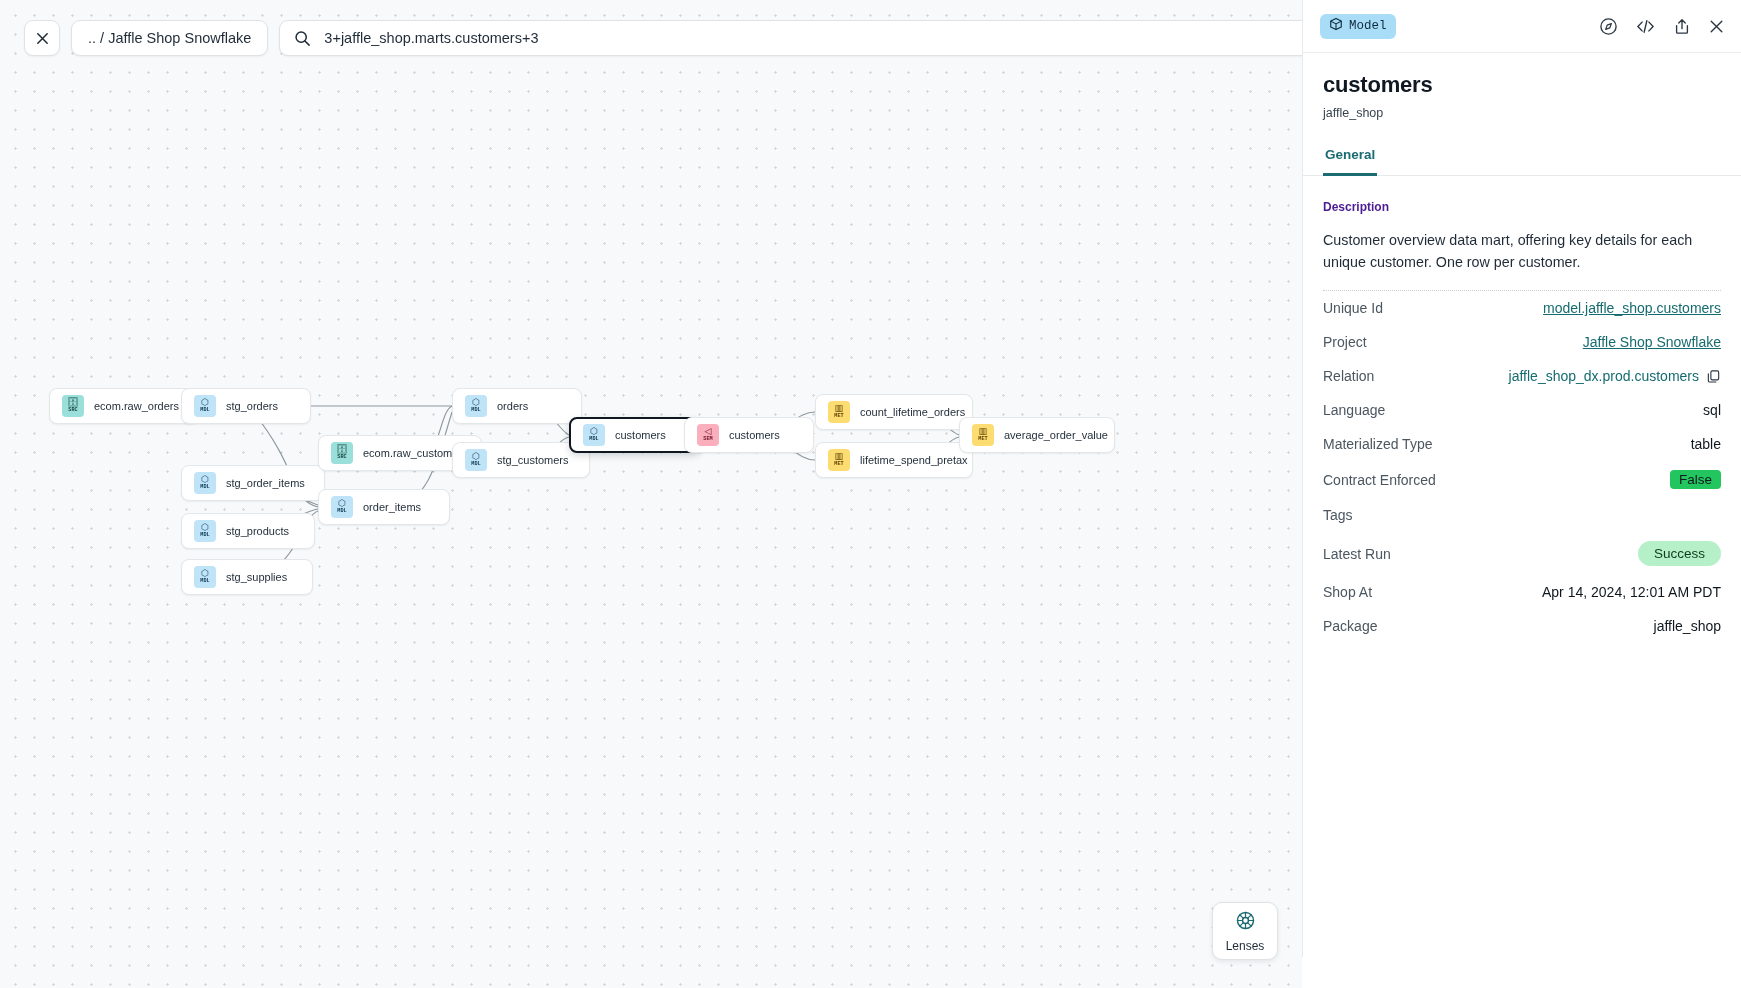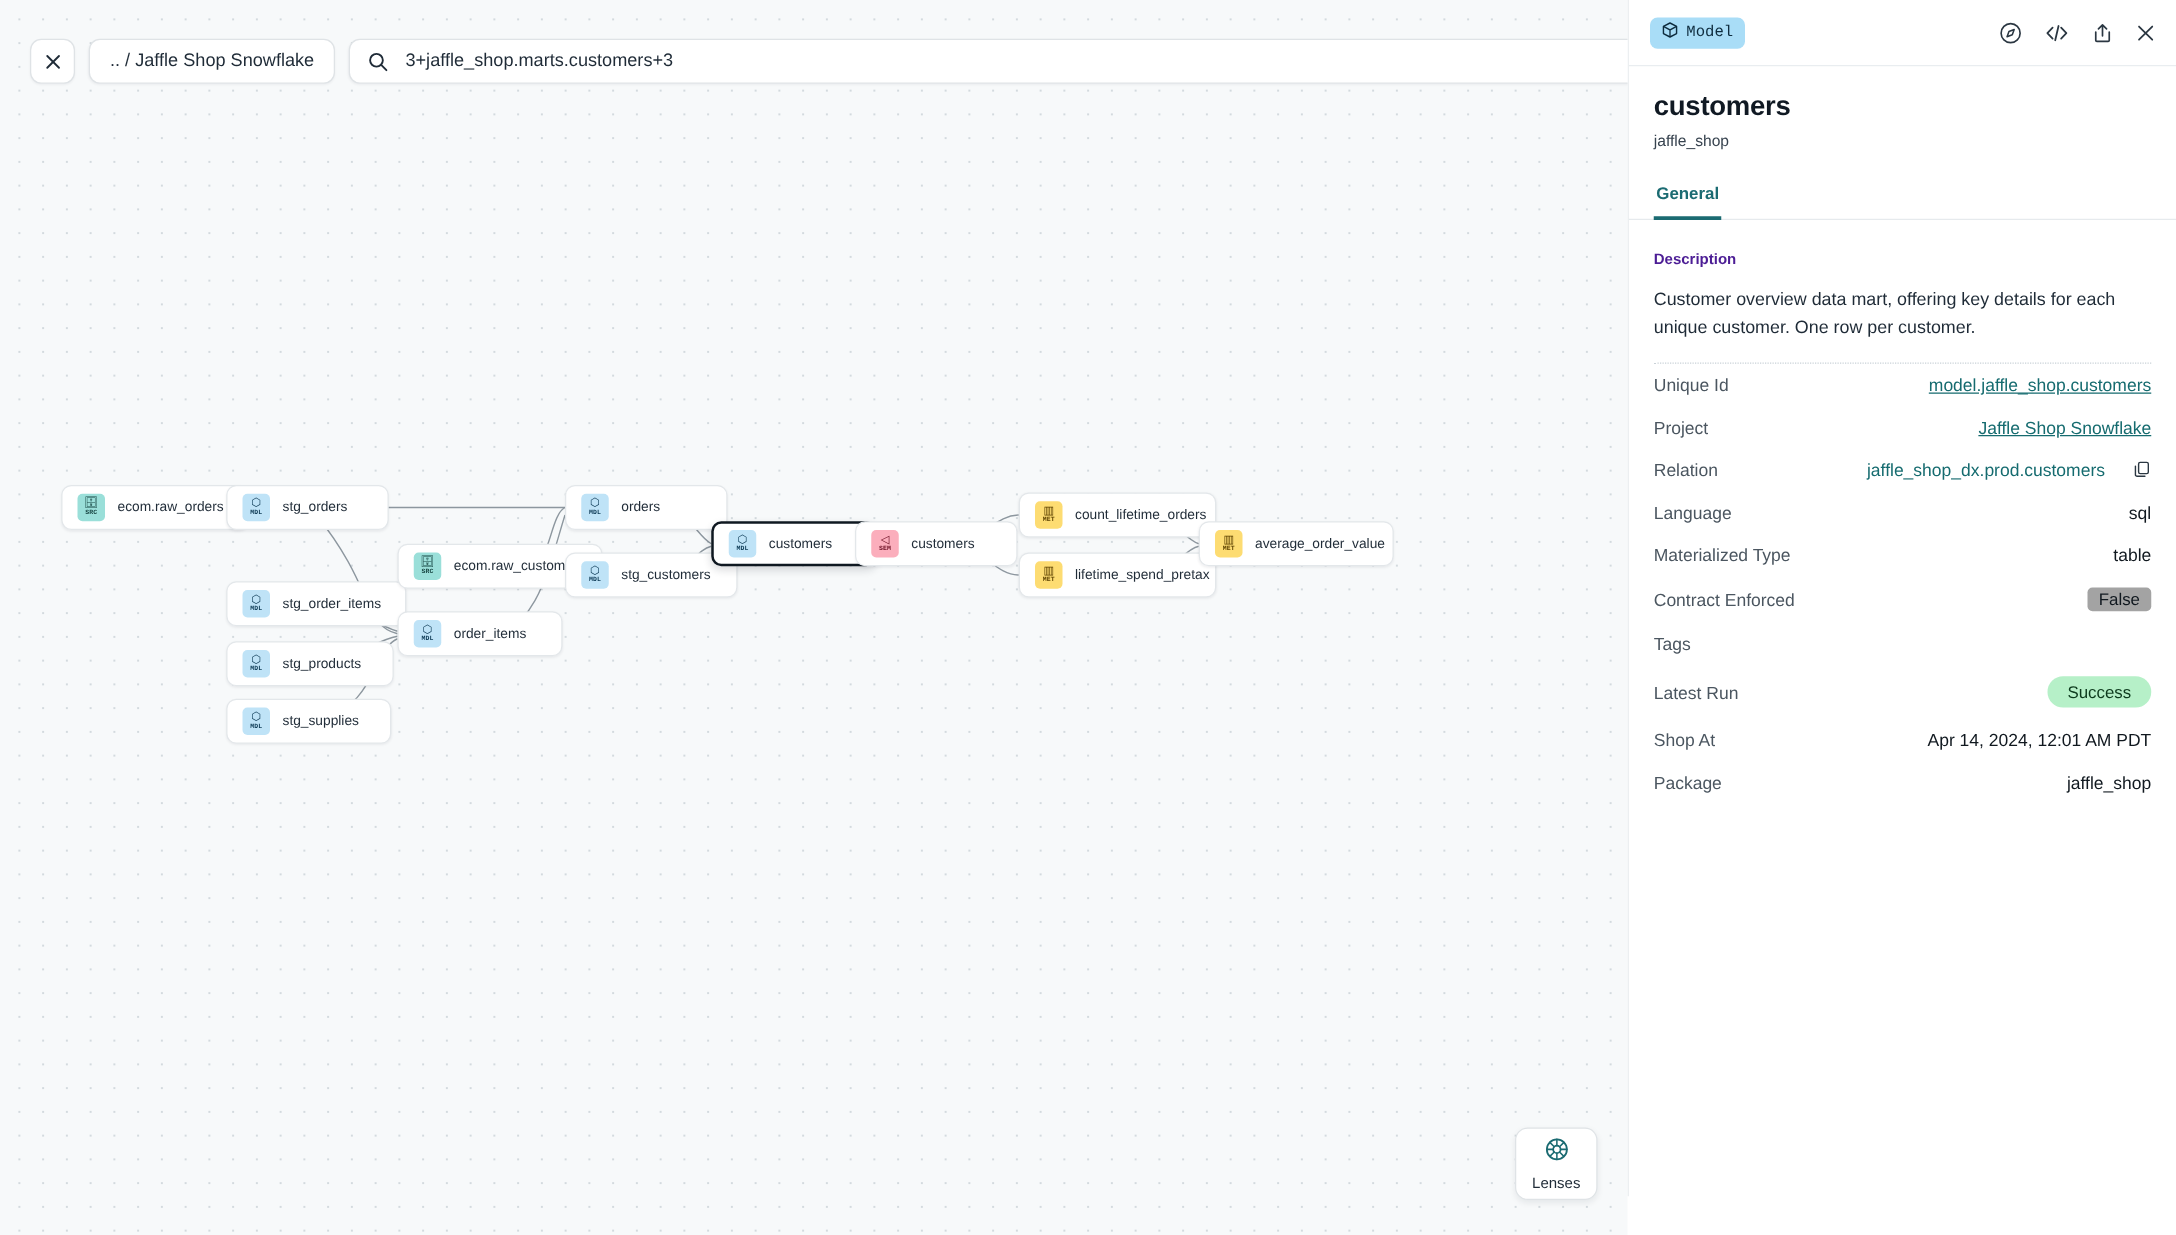--- a/index.html
+++ b/index.html
@@ -18,21 +18,21 @@
     background-color: #f7f9fa;
     background-image: radial-gradient(circle, #d3dade 1px, transparent 1.1px);
     background-size: 19px 19px;
     background-position: 6px 6px;
     overflow: hidden;
     flex: 0 0 1302px;
   }
 
   
   .toolbar {
-    position: absolute; top: 31px; left: 24px;
+    position: absolute; top: 20px; left: 24px;
     display: flex; gap: 11px;
     z-index: 6;
   }
   .tb-btn {
     height: 36px; min-width: 36px;
     background: #fff;
     border: 1px solid #dfe3e6;
     border-radius: 9px;
     display: flex; align-items: center; justify-content: center;
     box-shadow: 0 1px 2px rgba(16,24,40,.05);
@@ -167,28 +167,28 @@
     display: flex; align-items: center; justify-content: space-between;
     min-height: 32px; padding: 9px 0;
   }
   .kv .k { font-size: 14px; color: #4b5660; }
   .kv .v { font-size: 14px; color: #10181f; text-align: right; }
   .kv .v.link {
     color: #156b6f; text-decoration: underline; cursor: pointer;
   }
   .kv .v.teal { color: #156b6f; }
   .chip-grey {
-    background: #a3a3a3; border-radius: 4px;
+    background: #22c55e; border-radius: 4px;
     padding: 2px 9px; font-size: 13.5px; color: #10181f;
   }
   .chip-success {
     background: #b6f0c8; color: #0d3a1d;
     border-radius: 14px; padding: 5px 16px; font-size: 13.5px;
   }
-  .v-row { display: flex; align-items: flex-start; gap: 22px; }
+  .v-row { display: flex; align-items: flex-end; gap: 7px; }
   .copy-ic { cursor: pointer; display: flex; }
 </style>
 </head>
 <body>
 
 <div class="app">
 
   <div class="canvas-pane">
 
     <div class="toolbar">

